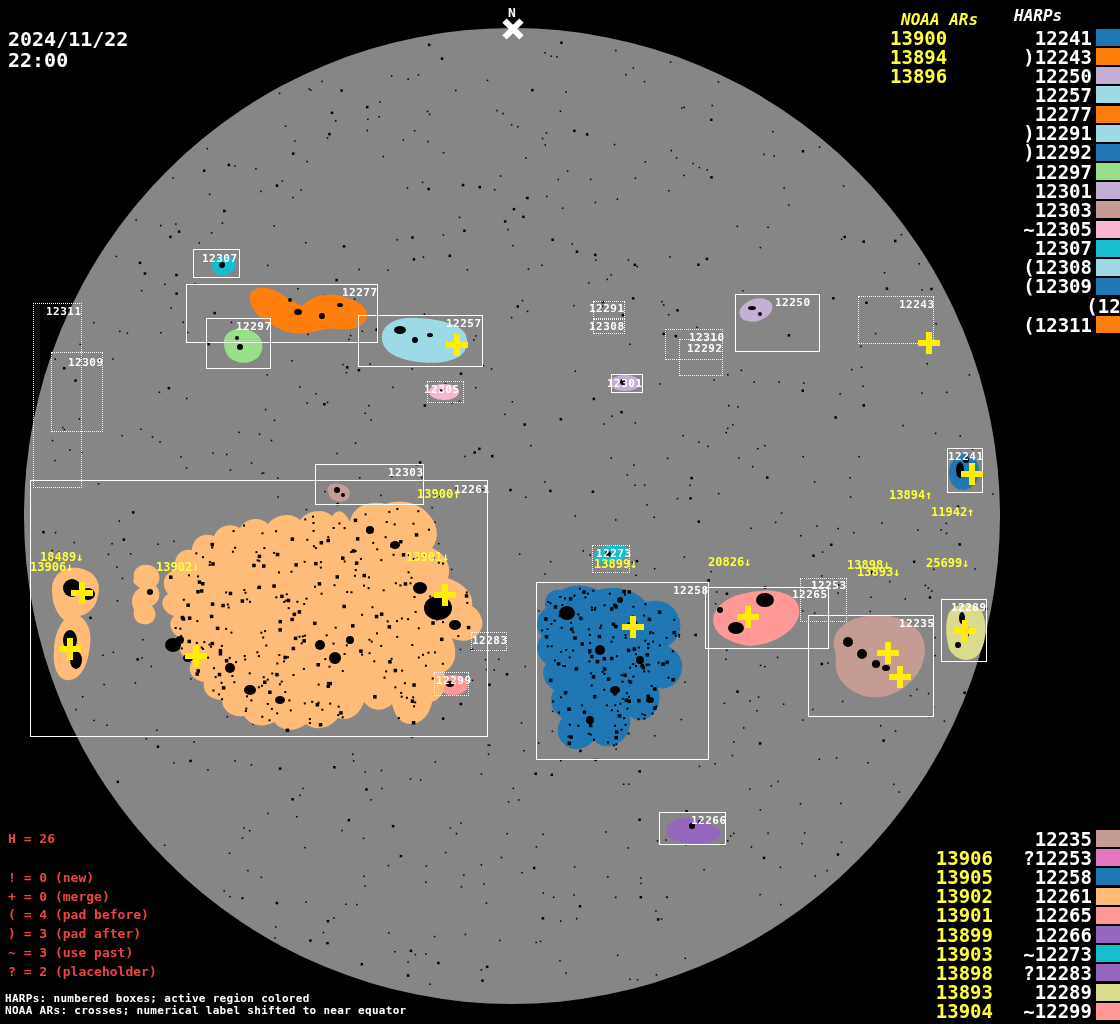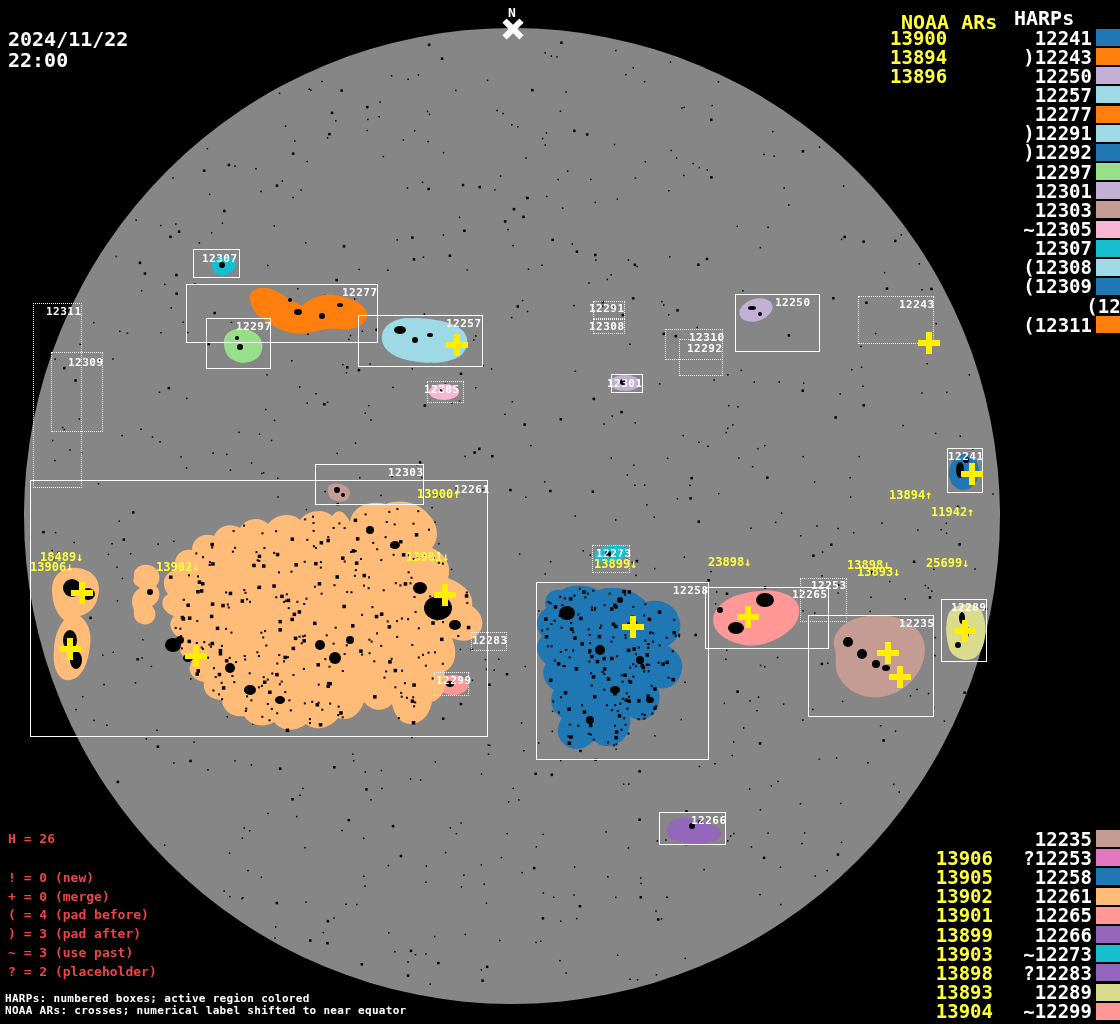--- a/index.html
+++ b/index.html
@@ -19,21 +19,21 @@
   .xmark{position:absolute;width:22px;height:22px;transform:translate(-50%,-50%);z-index:33;}
   .xmark::before,.xmark::after{content:"";position:absolute;left:-1px;top:8px;width:24px;height:6px;background:#fff;}
   .xmark::before{transform:rotate(45deg);}
   .xmark::after{transform:rotate(-45deg);}
   .list-row{position:absolute;display:flex;align-items:center;height:19px;font-size:19px;}
   .tr-noaa{width:108px;text-align:left;color:#ffff3c;}
   .tr-harp{width:94px;text-align:right;color:#fff;}
   .br-noaa{width:103px;text-align:right;color:#ffff3c;}
   .br-harp{width:99px;text-align:right;color:#fff;}
   .swatch{width:24px;height:17px;margin-left:4px;}
-  .hdr{font-size:20px;}
+  .hdr{font-size:16px;font-style:italic;}
   .legend-line{position:absolute;left:8px;font-size:13px;color:#ef4444;}
   .footer-line{position:absolute;left:5px;font-size:11px;color:#fff;letter-spacing:.3px;}
   svg{position:absolute;left:0;top:0;z-index:1;}
   .boxes-layer{position:absolute;left:0;top:0;width:100%;height:100%;z-index:20;}
 </style>
 </head>
 <body>
 
 <div id="stage">
 
@@ -1489,21 +1489,21 @@
       <div class="harp-box" style="left: 659px; top: 812px; width: 67px; height: 33px;"></div>
       <span class="box-label" style="left: 691px; top: 815px;">12266</span>
       <span class="noaa-disk-label" style="left: 417px; top: 488px;">13900↑</span>
       <span class="noaa-disk-label" style="left: 889px; top: 489px;">13894↑</span>
       <span class="noaa-disk-label" style="left: 931px; top: 506px;">11942↑</span>
       <span class="noaa-disk-label" style="left: 40px; top: 551px;">18489↓</span>
       <span class="noaa-disk-label" style="left: 30px; top: 561px;">13906↓</span>
       <span class="noaa-disk-label" style="left: 156px; top: 561px;">13902↓</span>
       <span class="noaa-disk-label" style="left: 406px; top: 551px;">13901↓</span>
       <span class="noaa-disk-label" style="left: 594px; top: 558px;">13899↓</span>
-      <span class="noaa-disk-label" style="left: 708px; top: 556px;">23898↓</span>
+      <span class="noaa-disk-label" style="left: 708px; top: 556px;">20826↓</span>
       <span class="noaa-disk-label" style="left: 847px; top: 559px;">13898↓</span>
       <span class="noaa-disk-label" style="left: 857px; top: 566px;">13893↓</span>
       <span class="noaa-disk-label" style="left: 926px; top: 557px;">25699↓</span>
       <div class="cross" style="left: 457px; top: 345px;"></div>
       <div class="cross" style="left: 929px; top: 343px;"></div>
       <div class="cross" style="left: 972px; top: 474px;"></div>
       <div class="cross" style="left: 82px; top: 593px;"></div>
       <div class="cross" style="left: 70px; top: 649px;"></div>
       <div class="cross" style="left: 196px; top: 656px;"></div>
       <div class="cross" style="left: 445px; top: 595px;"></div>

